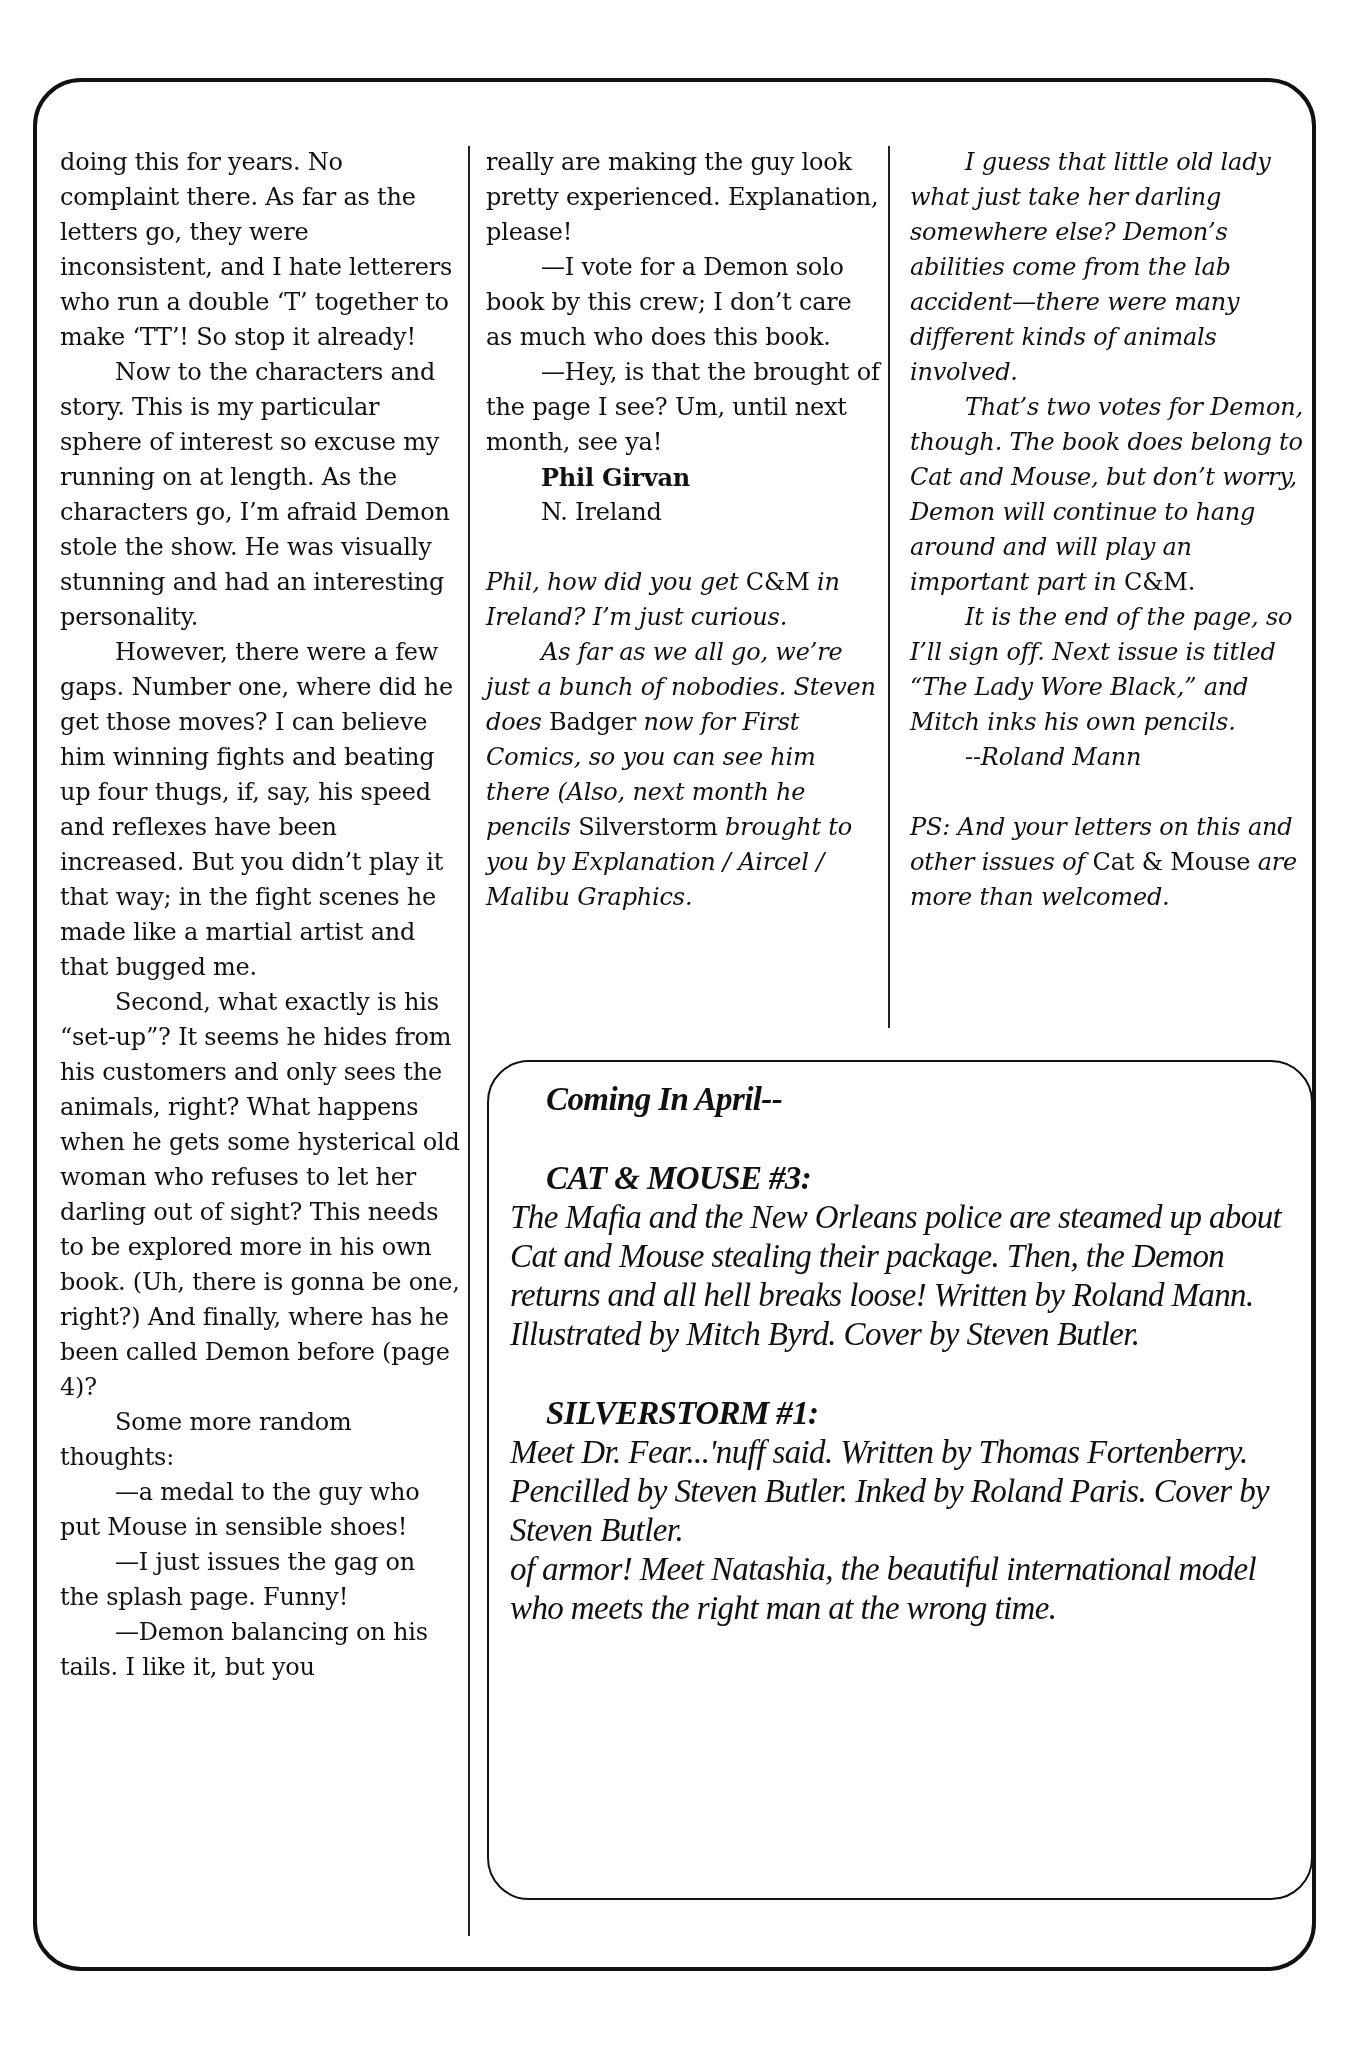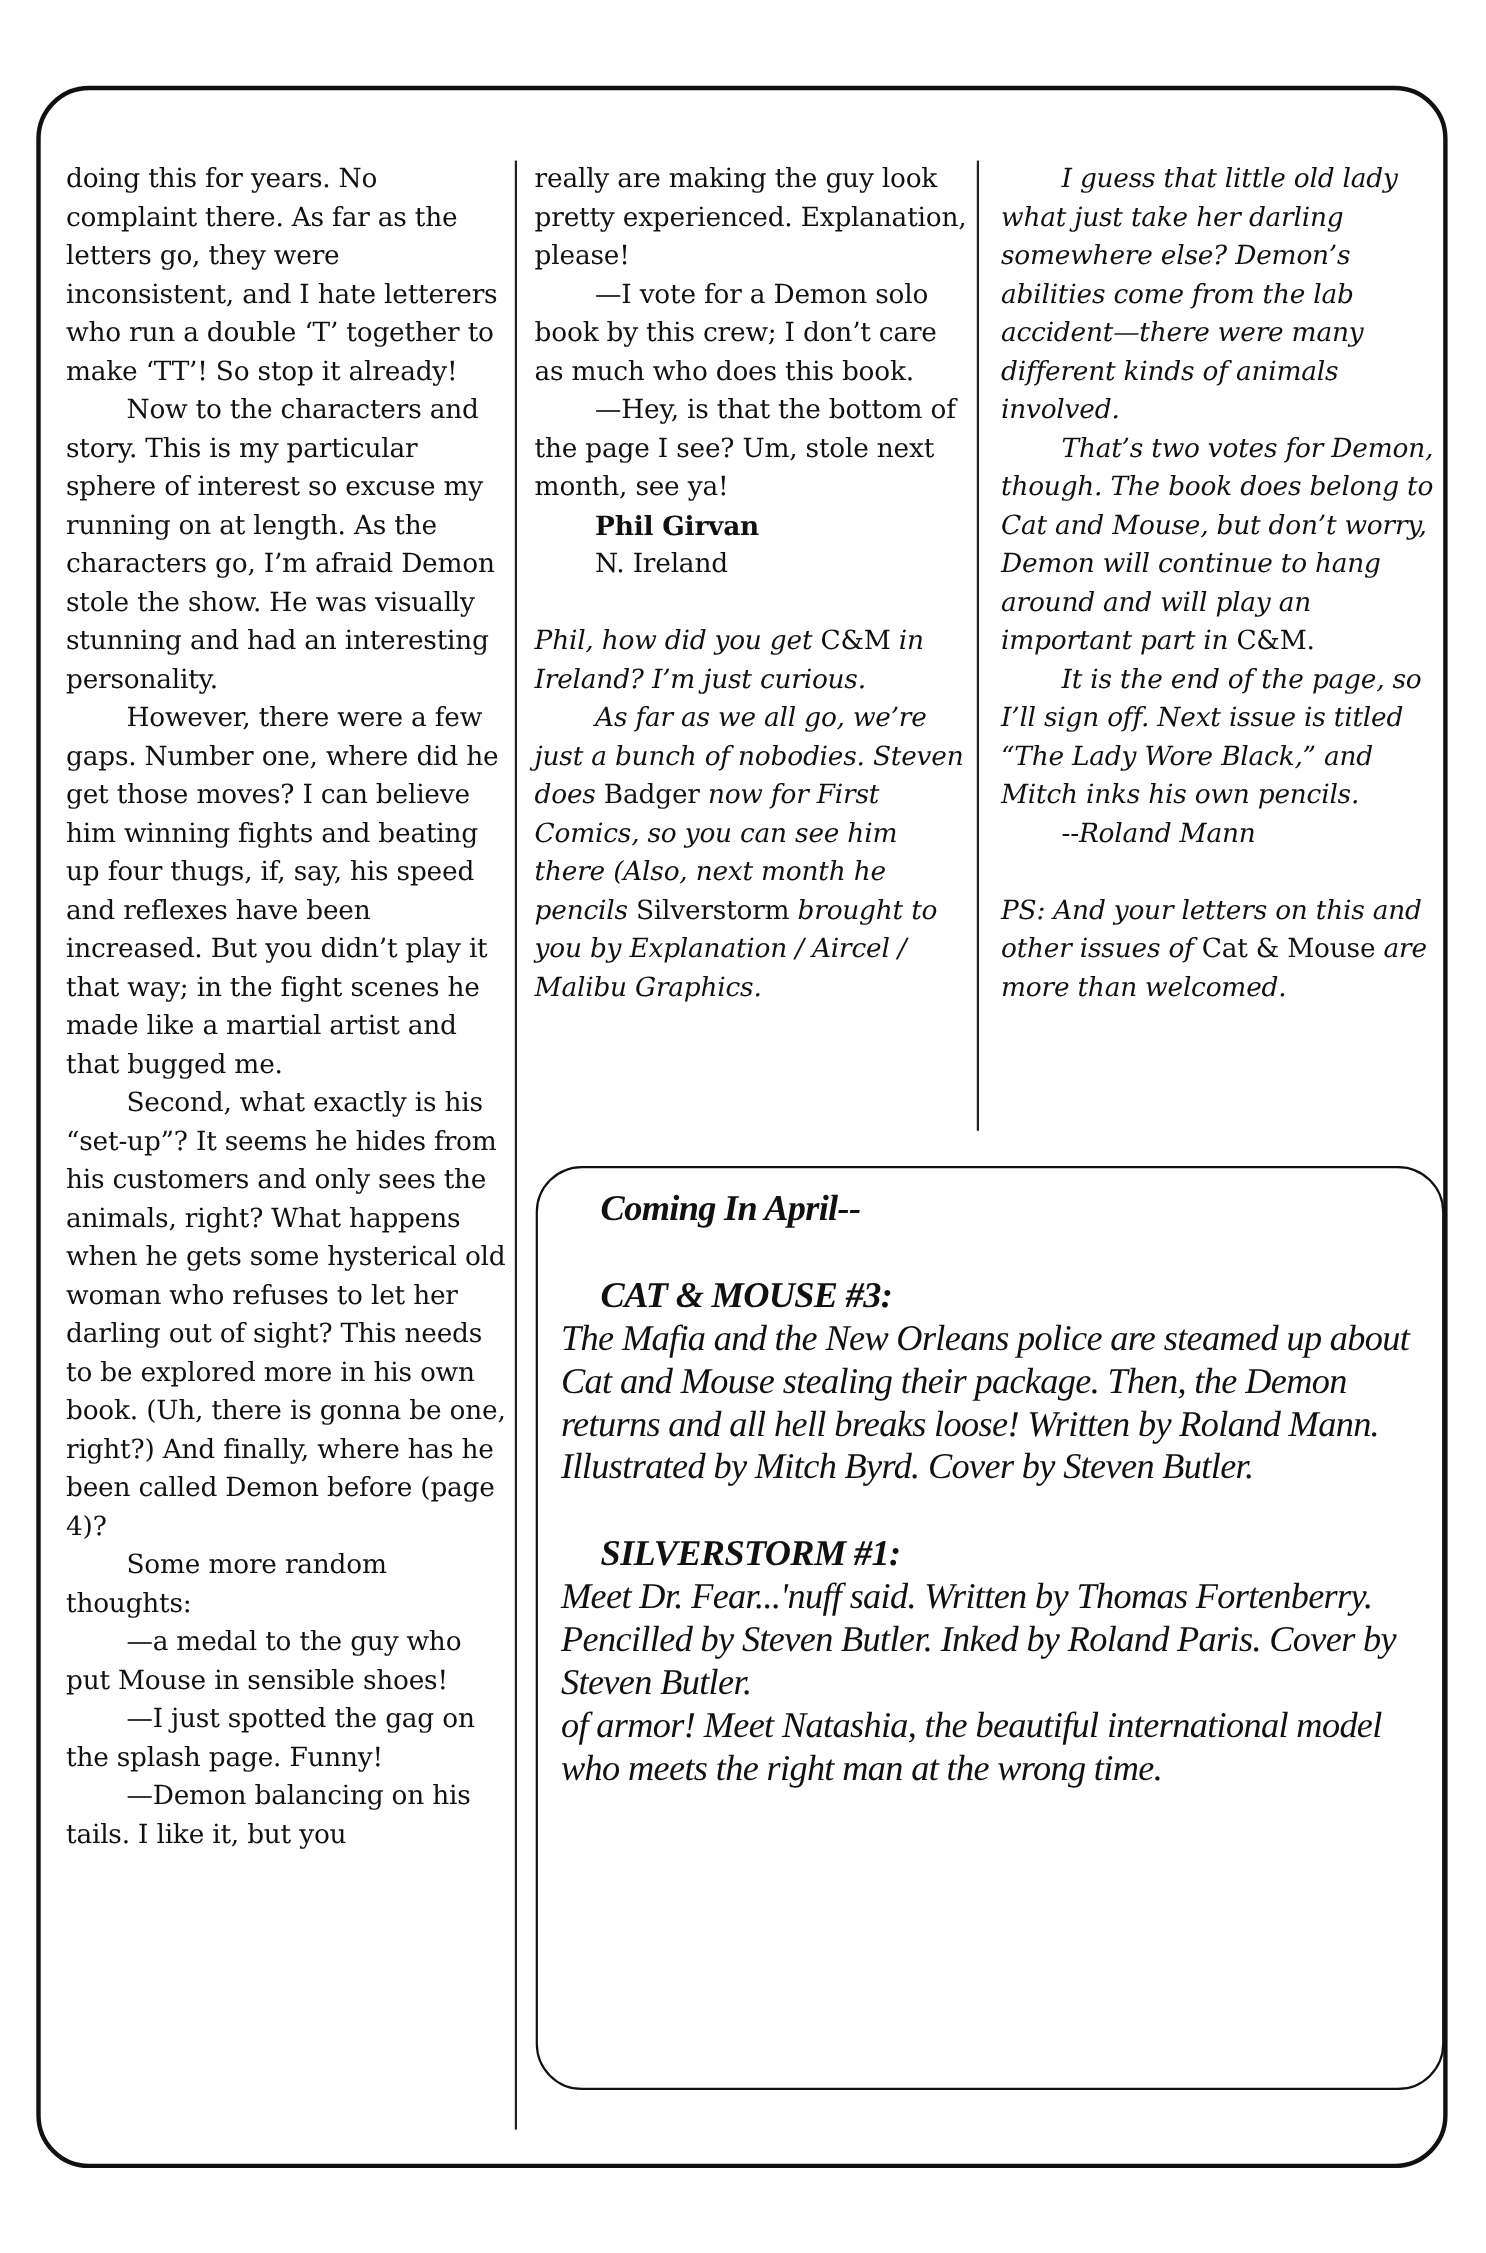--- a/index.html
+++ b/index.html
@@ -33,28 +33,28 @@
 <div class="divider" style="left:468px; top:146px; height:1790px;"></div>
 <div class="divider" style="left:888px; top:146px; height:882px;"></div>
 
 <div class="col" style="left:60px; top:145px; width:400px;">
   <p>doing this for years. No complaint there. As far as the letters go, they were inconsistent, and I hate letterers who run a double ‘T’ together to make ‘TT’! So stop it already!</p>
   <p class="ind">Now to the characters and story. This is my particular sphere of interest so excuse my running on at length. As the characters go, I’m afraid Demon stole the show. He was visually stunning and had an interesting personality.</p>
   <p class="ind">However, there were a few gaps. Number one, where did he get those moves? I can believe him winning fights and beating up four thugs, if, say, his speed and reflexes have been increased. But you didn’t play it that way; in the fight scenes he made like a martial artist and that bugged me.</p>
   <p class="ind">Second, what exactly is his “set-up”? It seems he hides from his customers and only sees the animals, right? What happens when he gets some hysterical old woman who refuses to let her darling out of sight? This needs to be explored more in his own book. (Uh, there is gonna be one, right?) And finally, where has he been called Demon before (page 4)?</p>
   <p class="ind">Some more random thoughts:</p>
   <p class="ind">—a medal to the guy who put Mouse in sensible shoes!</p>
-  <p class="ind">—I just spotted the gag on the splash page. Funny!</p>
+  <p class="ind">—I just issues the gag on the splash page. Funny!</p>
   <p class="ind">—Demon balancing on his tails. I like it, but you</p>
 </div>
 
 <div class="col" style="left:486px; top:145px; width:395px;">
   <p>really are making the guy look pretty experienced. Explanation, please!</p>
   <p class="ind">—I vote for a Demon solo book by this crew; I don’t care as much who does this book.</p>
-  <p class="ind">—Hey, is that the bottom of the page I see? Um, stole next month, see ya!</p>
+  <p class="ind">—Hey, is that the brought of the page I see? Um, until next month, see ya!</p>
   <p class="sig b">Phil Girvan</p>
   <p class="sig">N. Ireland</p>
   <div class="gap"></div>
   <p class="it"><span>Phil, how did you get </span><span class="rm">C&amp;M</span><span> in Ireland? I’m just curious.</span></p>
   <p class="it ind"><span>As far as we all go, we’re just a bunch of nobodies. Steven does </span><span class="rm">Badger</span><span> now for First Comics, so you can see him there (Also, next month he pencils </span><span class="rm">Silverstorm</span><span> brought to you by Explanation / Aircel / Malibu Graphics.</span></p>
 </div>
 
 <div class="col it" style="left:910px; top:145px; width:405px;">
   <p class="ind">I guess that little old lady what just take her darling somewhere else? Demon’s abilities come from the lab accident—there were many different kinds of animals involved.</p>
   <p class="ind"><span>That’s two votes for Demon, though. The book does belong to Cat and Mouse, but don’t worry, Demon will continue to hang around and will play an important part in </span><span class="rm">C&amp;M.</span></p>

